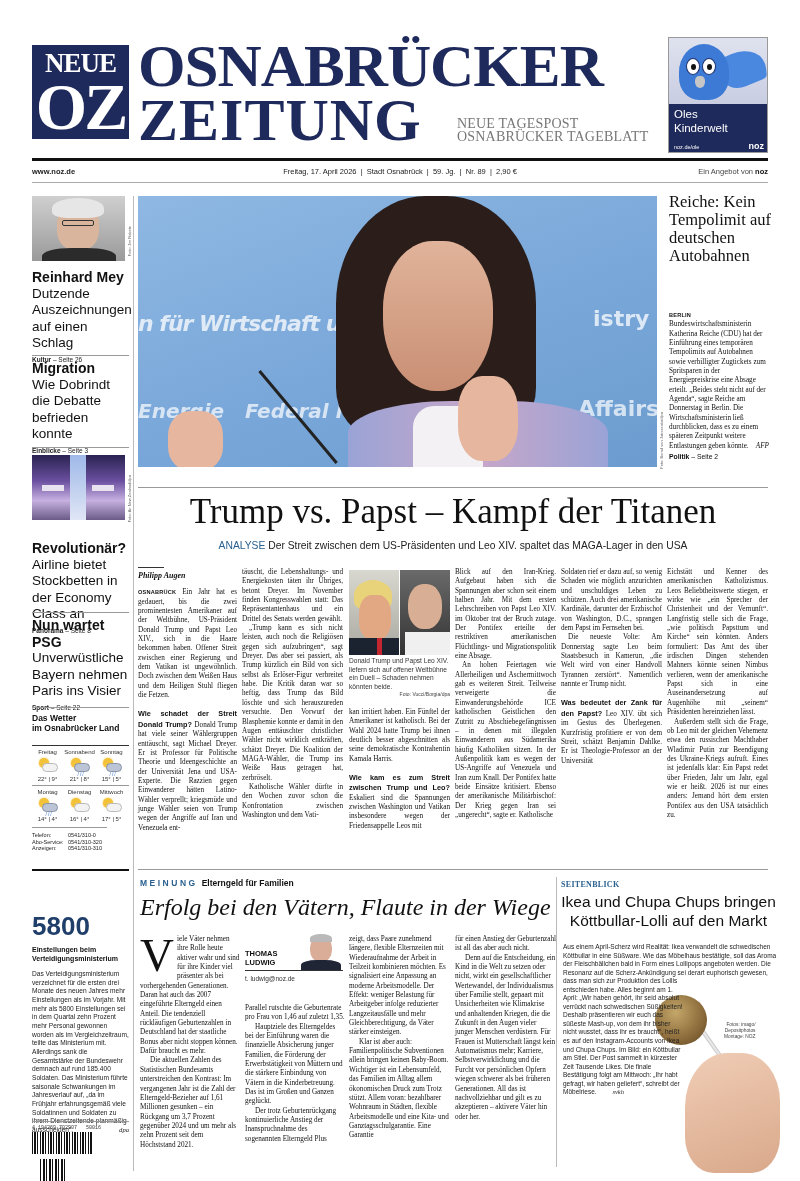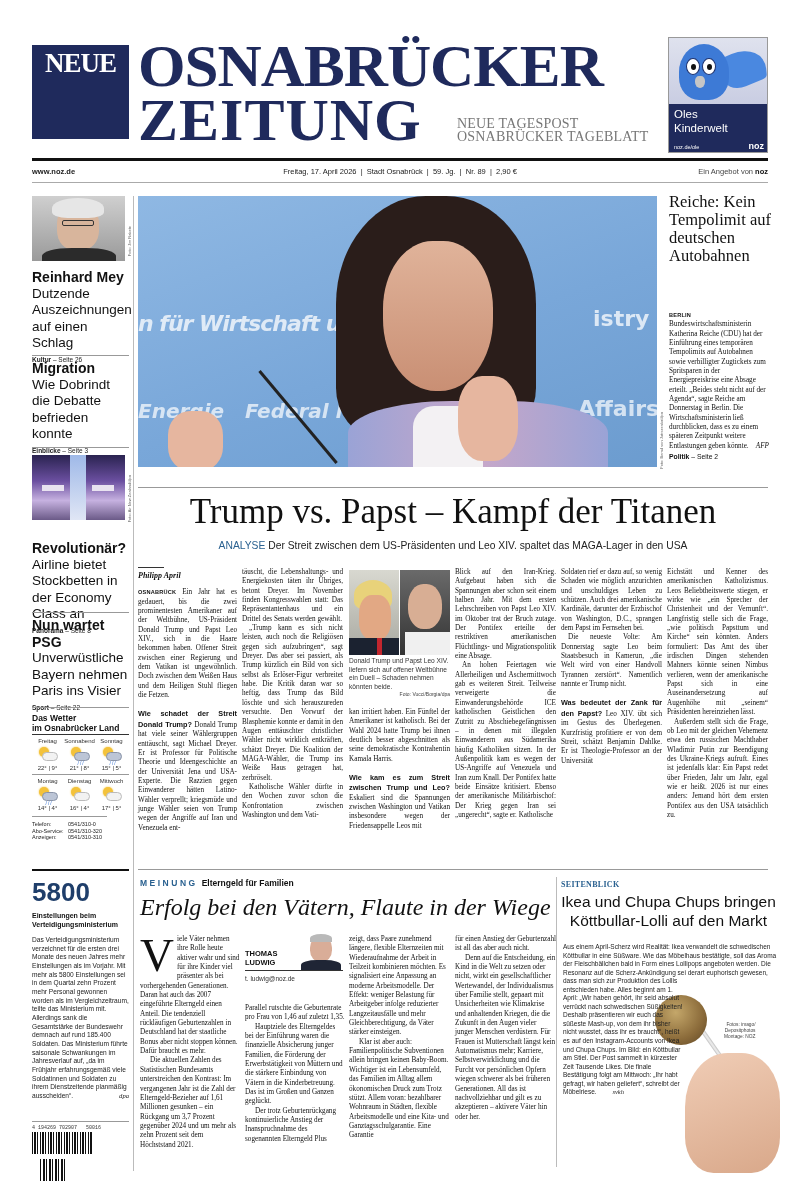--- a/index.html
+++ b/index.html
@@ -100,20 +100,21 @@
   #sb-kicker { left: 561px; top: 880px; width: 215px; text-align: left; font-family: "Liberation Serif", serif; font-weight: bold; font-size: 8px; color: #2a6190; letter-spacing: 0.3px; }
   #sb-headline { left: 561px; top: 893px; width: 215px; text-align: center; font-family: "Liberation Sans", sans-serif; font-size: 15.5px; line-height: 18.5px; color: #111; }
   #sb-body { left: 563px; top: 943px; width: 215px; font-family: "Liberation Sans", sans-serif; font-size: 6.5px; line-height: 8.55px; color: #222; }
   #sb-credit { left: 724px; top: 1022px; font-family: "Liberation Sans", sans-serif; font-size: 4.8px; line-height: 6px; color: #444; text-align: right; }
 </style>
 </head>
 <body>
 
 <div class="abs" id="logo-box">
   <div class="l1">NEUE</div>
+  <div class="l2">OZ</div>
 </div>
 <div class="abs" id="title-l1">OSNABRÜCKER</div>
 <div class="abs" id="title-l2">ZEITUNG</div>
 <div class="abs" id="sub-l1">NEUE TAGESPOST</div>
 <div class="abs" id="sub-l2">OSNABRÜCKER TAGEBLATT</div>
 
 <div class="abs" id="ole">
   <div class="art">
     <div class="wing"></div>
     <div class="owl-body"></div>
@@ -175,21 +176,21 @@
 
 <div class="abs teaser" style="left:32px;top:617px;width:97px">
   <h3>Nun wartet PSG</h3>
   <p class="big">Unverwüstliche Bayern nehmen Paris ins Visier</p>
   <div class="ref"><b>Sport</b><span> – Seite 22</span></div>
 </div>
 <div class="abs hrule" style="left:32px;top:707px;width:97px"></div>
 
 <div class="abs" style="left:32px;top:713px;width:97px">
   <div class="weather-title">Das Wetter</div>
-  <div class="weather-title" style="border-bottom:1px solid #333;padding-bottom:1px">im Osnabrücker Land</div>
+  <div class="weather-title" style="border-bottom:1px solid #333;padding-bottom:12px">im Osnabrücker Land</div>
 
   <div class="wx-grid" style="margin-top:3px">
     <div>
       <div>Freitag</div>
       <div class="wx-icon">
           <div class="wx-sun"></div>
           <div class="wx-cloud"></div>
         </div>
       <div>22° | 9°</div>
     </div>
@@ -242,21 +243,21 @@
   </div>
   <div style="height:1px;background:#999;margin:5px 0 4px;width:75px"></div>
   <div class="contact">
     <div><span style="display:inline-block;width:36px">Telefon:</span><span>0541/310-0</span></div>
     <div><span style="display:inline-block;width:36px">Abo-Service:</span><span>0541/310-320</span></div>
     <div><span style="display:inline-block;width:36px">Anzeigen:</span><span>0541/310-310</span></div>
   </div>
 </div>
 
 <div class="abs" style="left:32px;top:869px;width:97px;height:2px;background:#111"></div>
-<div class="abs" style="left:32px;top:878px;width:97px">
+<div class="abs" style="left:32px;top:912px;width:97px">
   <div class="big-num">5800</div>
   <div class="num-sub" style="margin-top:6px">Einstellungen beim Verteidigungsministerium</div>
   <div class="num-body" style="margin-top:7px"><span>Das Verteidigungsministerium verzeichnet für die ersten drei Monate des neuen Jahres mehr Einstellungen als im Vorjahr. Mit mehr als 5800 Einstellungen sei in dem Quartal zehn Prozent mehr Personal gewonnen worden als im Vergleichzeitraum, teilte das Ministerium mit. Allerdings sank die Gesamtstärke der Bundeswehr demnach auf rund 185.400 Soldaten. Das Ministerium führte saisonale Schwankungen im Jahresverlauf auf, „da im Frühjahr erfahrungsgemäß viele Soldatinnen und Soldaten zu ihrem Dienstzeitende planmäßig ausscheiden“.</span> <i style="float:right;font-family:'Liberation Serif',serif">dpa</i></div>
 </div>
 <div class="abs" style="left:32px;top:1121px;width:97px;height:1px;background:#999"></div>
 <div class="abs" style="left:32px;top:1125px;width:97px;height:32px">
   <div style="font-family:'Liberation Mono',monospace;font-size:5px;color:#333;white-space:pre">4 194269 702907   50016</div>
   <div style="height:22px;margin-top:1px;background:repeating-linear-gradient(90deg,#111 0 1px,#fff 1px 2px,#111 2px 4px,#fff 4px 5px,#111 5px 6px,#fff 6px 8px);width:60px;display:inline-block"></div>
   <div style="height:22px;margin-top:1px;margin-left:8px;background:repeating-linear-gradient(90deg,#111 0 1px,#fff 1px 3px,#111 3px 5px,#fff 5px 6px);width:25px;display:inline-block"></div>
 </div>
@@ -284,21 +285,21 @@
   <span class="src">AFP</span>
   <div class="sans" style="clear:both;font-size:6.8px;margin-top:1px"><b>Politik</b><span> – Seite 2</span></div>
 </div>
 
 <div class="abs" id="main-rule"></div>
 <h1 class="abs" id="main-headline" style="font-weight:normal">Trump vs. Papst – Kampf der Titanen</h1>
 <div class="abs" id="main-deck"><span class="tag">ANALYSE</span><span> Der Streit zwischen dem US-Präsidenten und Leo XIV. spaltet das MAGA-Lager in den USA</span></div>
 
 <div class="abs col" style="left:138px;top:567px;width:99px">
   <div class="author-rule"></div>
-  <div class="author" style="margin-bottom:8px">Philipp April</div>
+  <div class="author" style="margin-bottom:8px">Philipp Augen</div>
   <p><span class="kicker-city">OSNABRÜCK</span><span> Ein Jahr hat es gedauert, bis die zwei prominentesten Amerikaner auf der Weltbühne, US-Präsident Donald Trump und Papst Leo XIV., sich in die Haare bekommen haben. Offener Streit zwischen einer Regierung und dem Vatikan ist ungewöhnlich. Doch zwischen dem Weißen Haus und dem Heiligen Stuhl fliegen die Fetzen.</span></p>
   <p class="sp"><span class="sub">Wie schadet der Streit Donald Trump?</span><span> Donald Trump hat viele seiner Wählergruppen enttäuscht, sagt Michael Dreyer. Er ist Professor für Politische Theorie und Ideengeschichte an der Universität Jena und USA-Experte. Die Razzien gegen Einwanderer hätten Latino-Wähler verprellt; kriegsmüde und junge Wähler seien von Trump wegen der Angriffe auf Iran und Venezuela ent-</span></p>
 </div>
 
 <div class="abs col" style="left:242px;top:568px;width:101px">
   <p>täuscht, die Lebenshaltungs- und Energiekosten täten ihr Übriges, betont Dreyer. Im November finden Kongresswahlen statt: Das Repräsentantenhaus und ein Drittel des Senats werden gewählt.</p>
   <p>„Trump kann es sich nicht leisten, auch noch die Religiösen gegen sich aufzubringen“, sagt Dreyer. Das aber sei passiert, als Trump kürzlich ein Bild von sich selbst als Erlöser-Figur verbreitet habe. Die Kritik daran war so heftig, dass Trump das Bild löschte und sich herauszureden versuchte. Den Vorwurf der Blasphemie konnte er damit in den Augen enttäuschter christlicher Wähler nicht wirklich entkräften, schätzt Dreyer. Die Koalition der MAGA-Wähler, die Trump ins Weiße Haus getragen hat, zerbröselt.</p>
   <p>Katholische Wähler dürfte in den Wochen zuvor schon die Konfrontation zwischen Washington und dem Vati-</p>
 </div>
 

